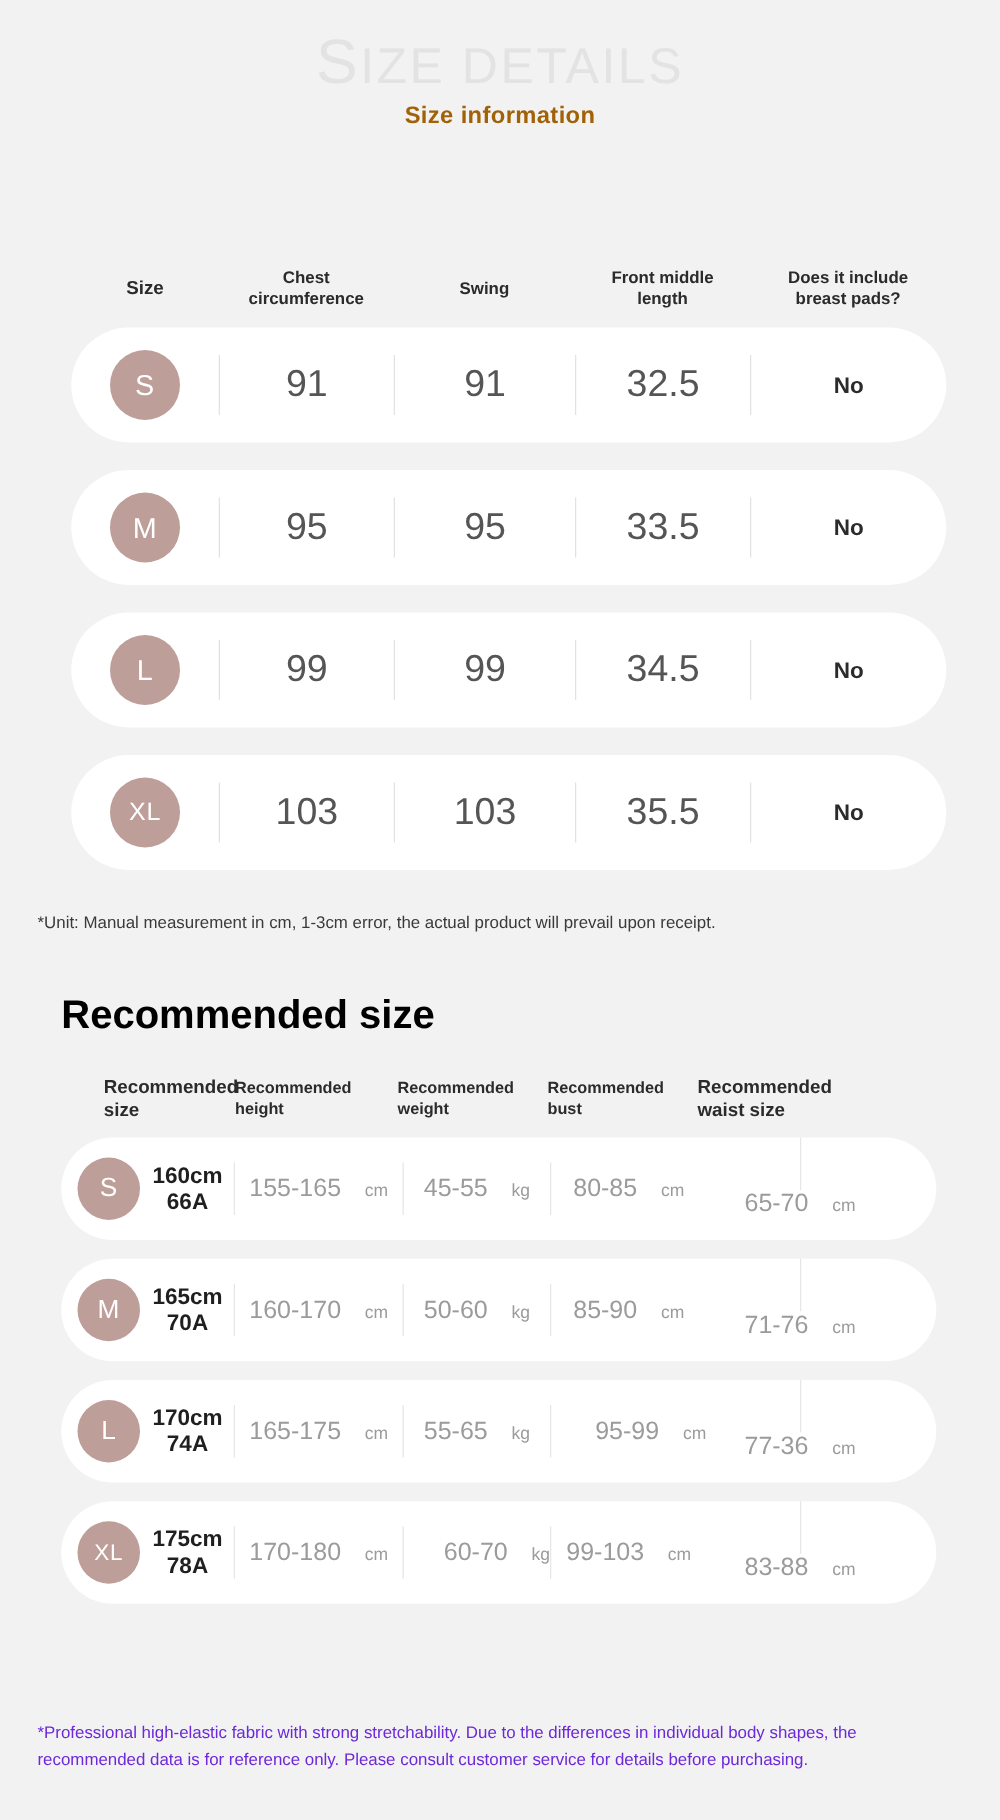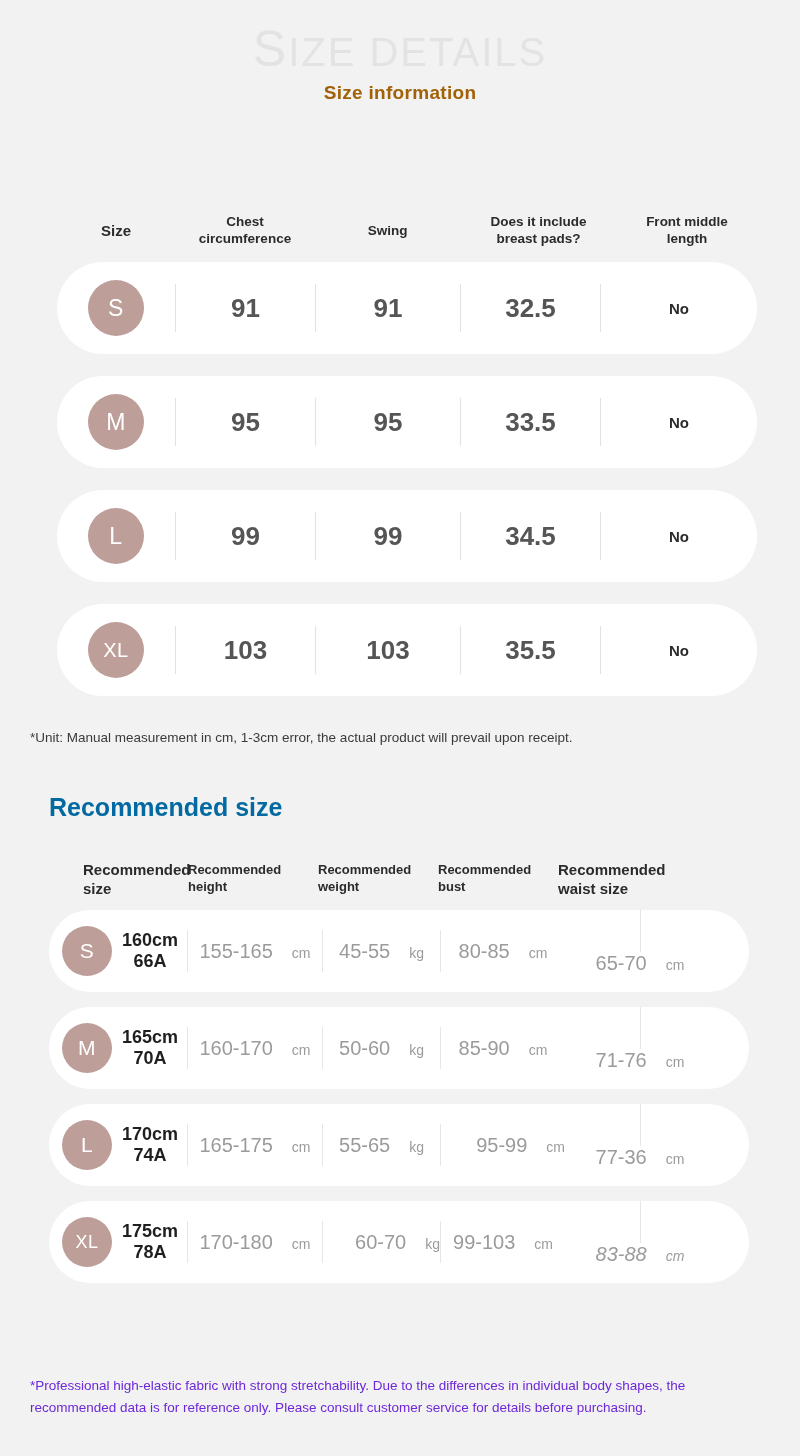--- a/index.html
+++ b/index.html
@@ -79,26 +79,26 @@
     border-radius: 46px;
     margin-bottom: 22px;
     box-sizing: border-box;
   }
   .t1-row .cell {
     text-align: center;
     box-sizing: border-box;
     position: relative;
   }
   .t1-row .val {
-    font-size: 26px;
+    font-size: 30px;
     color: #555;
-    font-weight: 700;
+    font-weight: 400;
   }
   .t1-row .pads {
-    font-size: 15px;
+    font-size: 18px;
     font-weight: bold;
     color: #2b2b2b;
   }
   .sizebadge {
     width: 56px;
     height: 56px;
     border-radius: 50%;
     background: #bd9e99;
     color: #ffffff;
     display: flex;
@@ -127,23 +127,23 @@
     font-size: 13.5px;
     line-height: 1.55;
     color: #3a3a3a;
   }
 
   
   .sec2-title {
     position: absolute;
     top: 793px;
     left: 49px;
-    font-size: 25px;
+    font-size: 32px;
     font-weight: bold;
-    color: #0369a1;
+    color: #000000;
   }
 
   .table2 {
     position: absolute;
     top: 848px;
     left: 49px;
     width: 700px;
   }
   .t2-head {
     display: flex;
@@ -238,27 +238,27 @@
 
 <div class="table1">
 
   <div class="t1-head">
     <div class="cell c-size">Size</div>
     <div class="cell c-chest">
       <span>Chest</span><br>
       <span>circumference</span>
     </div>
     <div class="cell c-swing">Swing</div>
+    <div class="cell c-front">
+      <span>Front middle</span><br>
+      <span>length</span>
+    </div>
     <div class="cell c-pads">
       <span>Does it include</span><br>
       <span>breast pads?</span>
-    </div>
-    <div class="cell c-front">
-      <span>Front middle</span><br>
-      <span>length</span>
     </div>
   </div>
 
   <div class="t1-row">
     <div class="cell c-size">
       <div class="sizebadge">S</div>
     </div>
     <div class="cell c-chest cellwrap">
       <div class="divider"></div>
       <div style="flex:1" class="val">91</div>
@@ -497,21 +497,21 @@
       </div>
     </div>
     <div class="cell w-bust r-val">
       <div class="divider2"></div>
       <div style="flex:1;text-align:center;">
         <span>99-103</span><span class="unit">cm</span>
       </div>
     </div>
     <div class="cell w-waist r-val">
       <div class="divider2"></div>
-      <div style="flex:1;text-align:center;font-style:italic;">
+      <div style="flex:1;text-align:center;">
         <span>83-88</span><span class="unit">cm</span>
       </div>
     </div>
   </div>
 
 </div>
 
 <div class="note2">*Professional high-elastic fabric with strong stretchability. Due to the differences in individual body shapes, the recommended data is for reference only. Please consult customer service for details before purchasing.</div>
 
 </body></html>

